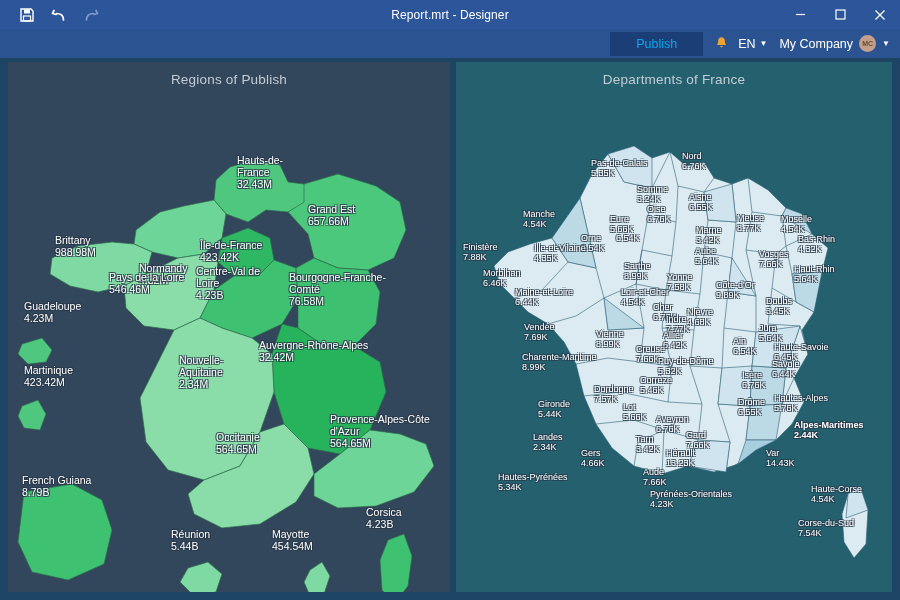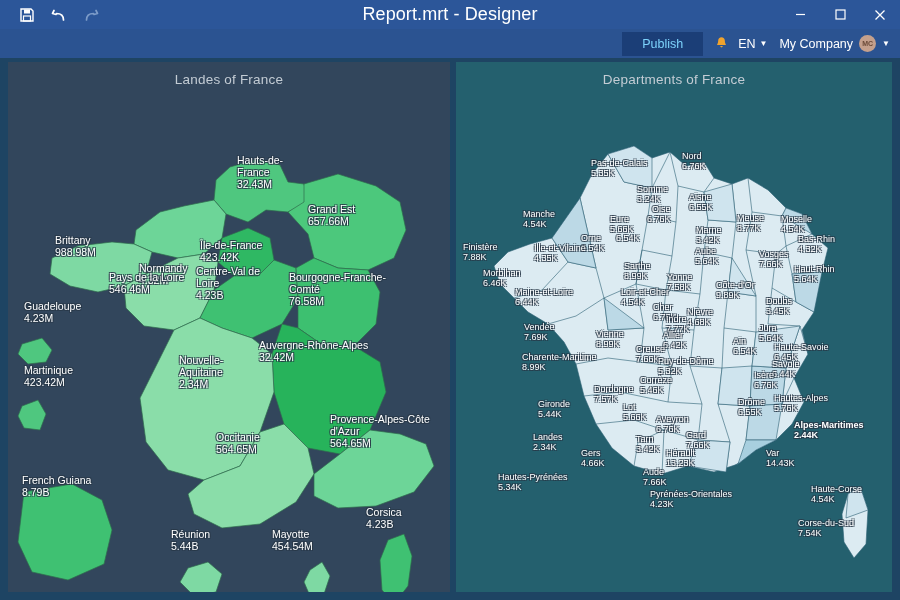--- a/index.html
+++ b/index.html
@@ -18,21 +18,21 @@
   .titlebar{
     position:absolute;left:0;top:0;width:900px;height:29px;
     background:#2c5699;
     display:flex;align-items:center;
   }
   .tb-icons{display:flex;align-items:center;gap:14px;padding-left:18px;}
   .tb-ico{width:18px;height:18px;display:block;}
   .tb-title{
     position:absolute;left:0;right:0;top:0;height:29px;
     display:flex;align-items:center;justify-content:center;
-    color:#ffffff;font-size:18px;letter-spacing:.1px;
+    color:#ffffff;font-size:12px;letter-spacing:.1px;
     pointer-events:none;
   }
   .winbtns{
     position:absolute;right:0;top:0;height:29px;display:flex;align-items:center;
   }
   .winbtn{
     width:40px;height:29px;display:flex;align-items:center;justify-content:center;
     color:#ffffff;font-size:14px;line-height:1;
   }
   .winbtn svg{display:block;}
@@ -47,22 +47,22 @@
     height:29px;display:flex;align-items:center;padding:0 14px;
     color:#ffffff;font-size:12.5px;white-space:nowrap;
   }
   .mitem.first{padding-left:26px;padding-right:22px;}
   .mitem.active{background:#1b3e77;}
   .menu-right{
     position:absolute;right:0;top:0;height:29px;display:flex;align-items:center;
     padding-right:10px;gap:0;
   }
   .publish{
-    background:#1b3e77;color:#7dd3fc;font-size:12.5px;
-    padding:5px 20px;margin-right:10px;
+    background:#1b3e77;color:#0ea5e9;font-size:12.5px;
+    padding:5px 26px;margin-right:10px;
   }
   .bell{color:#f0a32e;font-size:14px;margin:0 10px 0 2px;line-height:1;}
   .lang{color:#fff;font-size:12.5px;display:flex;align-items:center;gap:4px;margin-right:12px;}
   .company{color:#fff;font-size:12.5px;display:flex;align-items:center;gap:6px;}
   .avatar{
     width:17px;height:17px;border-radius:50%;
     background:#c4a08c;color:#6a4a38;font-size:7px;font-weight:bold;
     display:flex;align-items:center;justify-content:center;letter-spacing:-.2px;
   }
   .caret{font-size:8px;line-height:1;}
@@ -153,21 +153,21 @@
         <span>My Company</span>
         <span class="avatar">MC</span>
         <span class="caret">▼</span>
       </div>
     </div>
   </div>
 
   <div class="canvas">
 
     <div class="panel panel-left">
-      <div class="panel-title">Landes of France</div>
+      <div class="panel-title">Regions of Publish</div>
       <div class="map-wrap">
         <svg viewBox="0 0 442 530" preserveAspectRatio="none">
           <g stroke="#2f6d4d" stroke-width="0.7">
 
             <path d="M222 105 L250 97 L272 103 L280 120 L296 122 L300 140 L280 150 L258 148 L240 160 L218 152 L206 138 L208 118 Z" fill="#4fc77f"></path>
             <path d="M128 168 L152 150 L176 144 L206 138 L218 152 L214 176 L196 192 L170 196 L144 190 L126 182 Z" fill="#6dd598"></path>
             <path d="M296 122 L330 112 L368 124 L392 140 L398 168 L386 196 L360 208 L330 206 L306 196 L300 172 L280 150 L296 140 Z" fill="#4cc87c"></path>
             <path d="M44 196 L70 184 L104 180 L126 182 L144 190 L138 212 L116 224 L90 230 L62 224 L42 212 Z" fill="#7ed9a3"></path>
             <path d="M214 176 L240 166 L262 176 L266 198 L250 214 L226 214 L210 200 Z" fill="#2fb863"></path>
             <path d="M116 224 L138 212 L170 196 L196 192 L210 200 L206 228 L192 256 L166 268 L136 264 L118 246 Z" fill="#8adda9"></path>
@@ -307,21 +307,21 @@
         <div class="lbl small" style="left:226px;top:89px;">Nord
 6.76K</div>
         <div class="lbl small" style="left:181px;top:122px;">Somme
 3.24K</div>
         <div class="lbl small" style="left:233px;top:130px;">Aisne
 6.55K</div>
         <div class="lbl small" style="left:67px;top:147px;">Manche
 4.54K</div>
         <div class="lbl small" style="left:154px;top:152px;">Eure
 5.66K</div>
-        <div class="lbl small" style="left:191px;top:142px;text-align:right;">Oise
+        <div class="lbl small" style="left:191px;top:142px;">Oise
 6.76K</div>
         <div class="lbl small" style="left:281px;top:151px;">Meuse
 8.77K</div>
         <div class="lbl small" style="left:325px;top:152px;">Moselle
 4.54K</div>
         <div class="lbl small" style="left:125px;top:171px;">Orne
 6.54K</div>
         <div class="lbl small" style="left:240px;top:163px;">Marne
 3.42K</div>
         <div class="lbl small" style="left:342px;top:172px;">Bas-Rhin
@@ -370,21 +370,21 @@
         <div class="lbl small" style="left:318px;top:280px;">Haute-Savoie
 6.45K</div>
         <div class="lbl small" style="left:180px;top:282px;">Creuse
 7.66K</div>
         <div class="lbl small" style="left:66px;top:290px;">Charente-Maritime
 8.99K</div>
         <div class="lbl small" style="left:202px;top:294px;">Puy-de-Dôme
 5.32K</div>
         <div class="lbl small" style="left:316px;top:297px;">Savoie
 6.44K</div>
-        <div class="lbl small" style="left:286px;top:308px;margin-left:12px;">Isère
+        <div class="lbl small" style="left:286px;top:308px;">Isère
 6.76K</div>
         <div class="lbl small" style="left:184px;top:313px;">Corrèze
 5.46K</div>
         <div class="lbl small" style="left:138px;top:322px;">Dordogne
 7.57K</div>
         <div class="lbl small" style="left:318px;top:331px;">Hautes-Alpes
 5.76K</div>
         <div class="lbl small" style="left:282px;top:335px;">Drôme
 6.55K</div>
         <div class="lbl small" style="left:82px;top:337px;">Gironde

